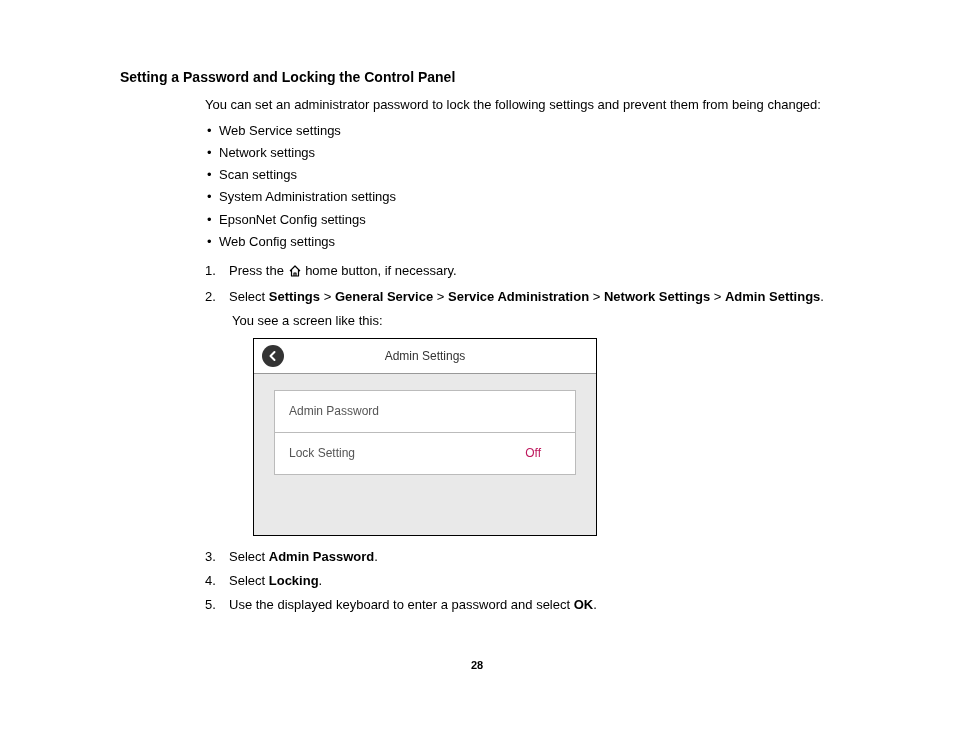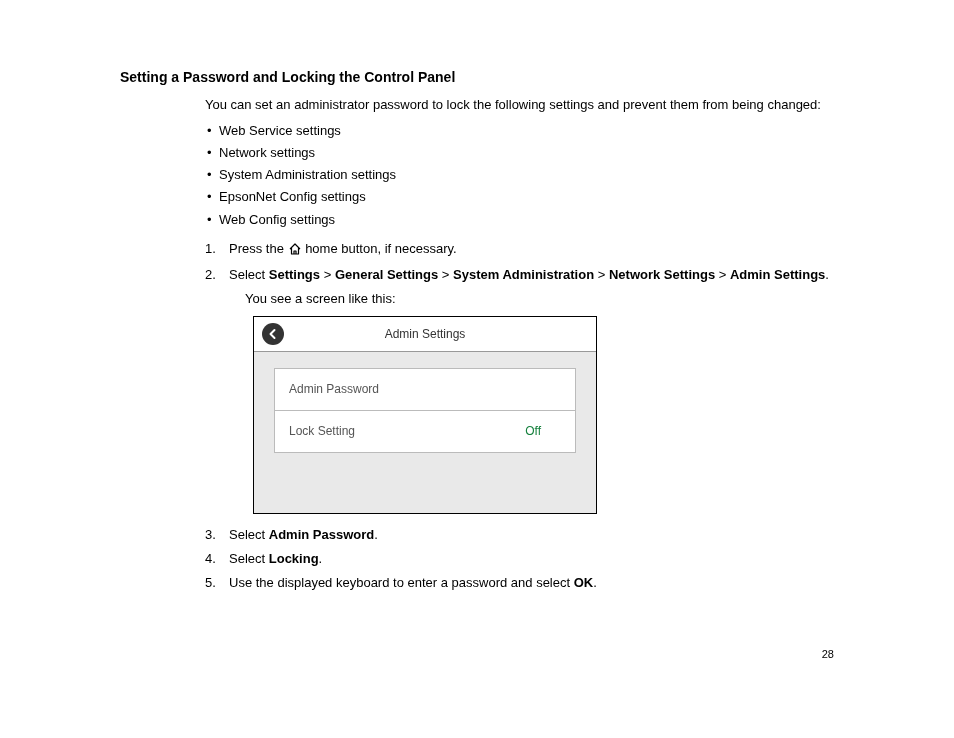--- a/index.html
+++ b/index.html
@@ -99,58 +99,59 @@
     padding: 12px 14px;
     font-size: 12px;
     color: #555;
     display: flex;
     justify-content: space-between;
   }
   .row + .row {
     border-top: none;
   }
   .row .value {
-    color: #15803d;
+    color: #be185d;
     padding-right: 20px;
   }
   .pagenum {
-    text-align: right;
-    font-weight: normal;
+    text-align: center;
+    font-weight: bold;
     font-size: 11px;
-    margin-top: 52px;
+    margin-top: 40px;
   }
   .subtext {
     margin: 6px 0 6px 24px;
   }
 </style>
 </head>
 <body>
 
 <h2>Setting a Password and Locking the Control Panel</h2>
 
 <div class="indented">
   <p>You can set an administrator password to lock the following settings and prevent them from being changed:</p>
 
   <ul class="bullets">
     <li>Web Service settings</li>
     <li>Network settings</li>
+    <li>Scan settings</li>
     <li>System Administration settings</li>
     <li>EpsonNet Config settings</li>
     <li>Web Config settings</li>
   </ul>
 
   <ol class="steps">
     <li>
       <span>Press the </span><span class="home-icon"><svg width="14" height="12" viewBox="0 0 14 12">
             <path d="M2 6 L7 1 L12 6 M3.5 5 V11 H10.5 V5 M6 11 V8 H8 V11" fill="none" stroke="#000" stroke-width="1.2" stroke-linejoin="round"></path>
           </svg></span><span> home button, if necessary.</span>
     </li>
     <li>
-      <span>Select </span><span class="bold">Settings</span><span> &gt; </span><span class="bold">General Settings</span><span> &gt; </span><span class="bold">System Administration</span><span> &gt; </span><span class="bold">Network Settings</span><span> &gt; </span><span class="bold">Admin Settings</span><span>.</span>
-      <p class="subtext" style="margin-left:16px;">You see a screen like this:</p>
+      <span>Select </span><span class="bold">Settings</span><span> &gt; </span><span class="bold">General Service</span><span> &gt; </span><span class="bold">Service Administration</span><span> &gt; </span><span class="bold">Network Settings</span><span> &gt; </span><span class="bold">Admin Settings</span><span>.</span>
+      <p class="subtext" style="margin-left:3px;">You see a screen like this:</p>
 
       <div class="screenshot">
         <div class="screen-header">
           <div class="back-btn">
             <svg width="12" height="12" viewBox="0 0 12 12">
                 <path d="M7.5 2 L3.5 6 L7.5 10" fill="none" stroke="#fff" stroke-width="2" stroke-linecap="round" stroke-linejoin="round"></path>
               </svg>
           </div>
           <div class="screen-title">Admin Settings</div>
         </div>

